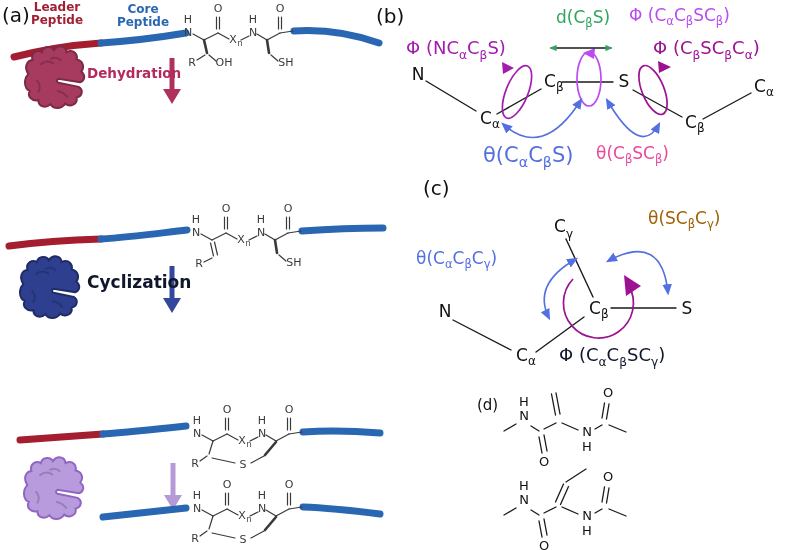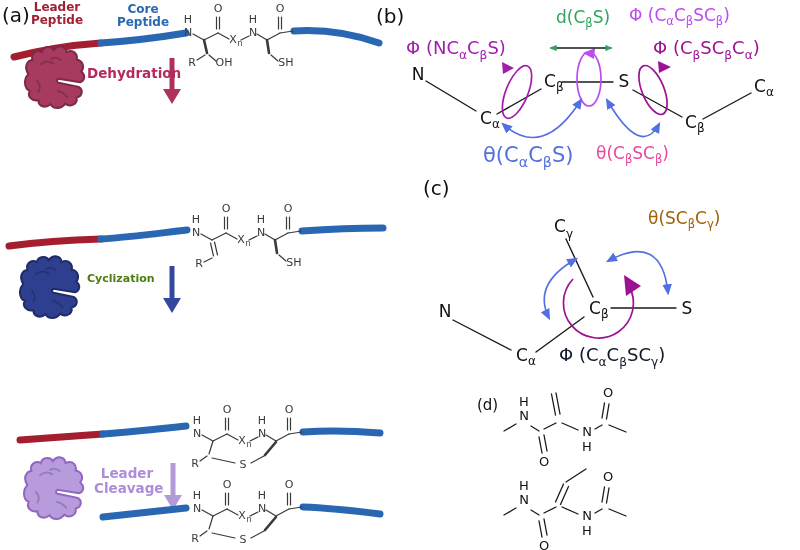--- a/index.html
+++ b/index.html
@@ -313,30 +313,30 @@
       <text x="587" y="535">H</text>
       <text x="608" y="481">O</text>
     </g>
   </g>
 </svg>
 
 <div class="flabel" style="left:2px;top:3px;font-size:20px;color:#111;">(a)</div>
 <div class="flabel wrap bold" style="left:26px;top:1px;width:62px;font-size:12px;color:#a02133;">Leader Peptide</div>
 <div class="flabel wrap bold" style="left:114px;top:3px;width:58px;font-size:12px;color:#2a67b2;">Core Peptide</div>
 <div class="flabel bold" style="left:87px;top:65px;font-size:13.5px;color:#b5295e;">Dehydration</div>
-<div class="flabel bold" style="left:87px;top:272px;font-size:11px;color:#4d7c0f;">Cyclization</div>
-<div class="flabel wrap bold" style="left:94px;top:466px;width:66px;font-size:13.5px;color:#ae8cd9;">Leader Cleavage</div>
+<div class="flabel bold" style="left:87px;top:272px;font-size:17px;color:#0f172a;">Cyclization</div>
 
 <div class="flabel" style="left:376px;top:4px;font-size:20px;color:#111;">(b)</div>
 <div class="flabel" style="left:556px;top:7px;font-size:17px;color:#2fa55c;">d(C<sub>β</sub>S)</div>
 <div class="flabel" style="left:629px;top:5px;font-size:17px;color:#bb4cf0;">Φ (C<sub>α</sub>C<sub>β</sub>SC<sub>β</sub>)</div>
 <div class="flabel" style="left:406px;top:37px;font-size:18px;color:#a21caf;">Φ (NC<sub>α</sub>C<sub>β</sub>S)</div>
 <div class="flabel" style="left:653px;top:37px;font-size:18px;color:#9c1292;">Φ (C<sub>β</sub>SC<sub>β</sub>C<sub>α</sub>)</div>
 <div class="flabel" style="left:483px;top:143px;font-size:21px;color:#5470e0;">θ(C<sub>α</sub>C<sub>β</sub>S)</div>
 <div class="flabel" style="left:596px;top:143px;font-size:17px;color:#ec4899;">θ(C<sub>β</sub>SC<sub>β</sub>)</div>
 
 <div class="flabel" style="left:423px;top:176px;font-size:20px;color:#111;">(c)</div>
 <div class="flabel" style="left:648px;top:208px;font-size:17px;color:#a16207;">θ(SC<sub>β</sub>C<sub>γ</sub>)</div>
+<div class="flabel" style="left:416px;top:248px;font-size:17px;color:#5470e0;">θ(C<sub>α</sub>C<sub>β</sub>C<sub>γ</sub>)</div>
 <div class="flabel" style="left:559px;top:344px;font-size:18px;color:#0f172a;">Φ (C<sub>α</sub>C<sub>β</sub>SC<sub>γ</sub>)</div>
 
 <div class="flabel" style="left:477px;top:396px;font-size:15px;color:#111;">(d)</div>
 
 </div>
 
 </body></html>

